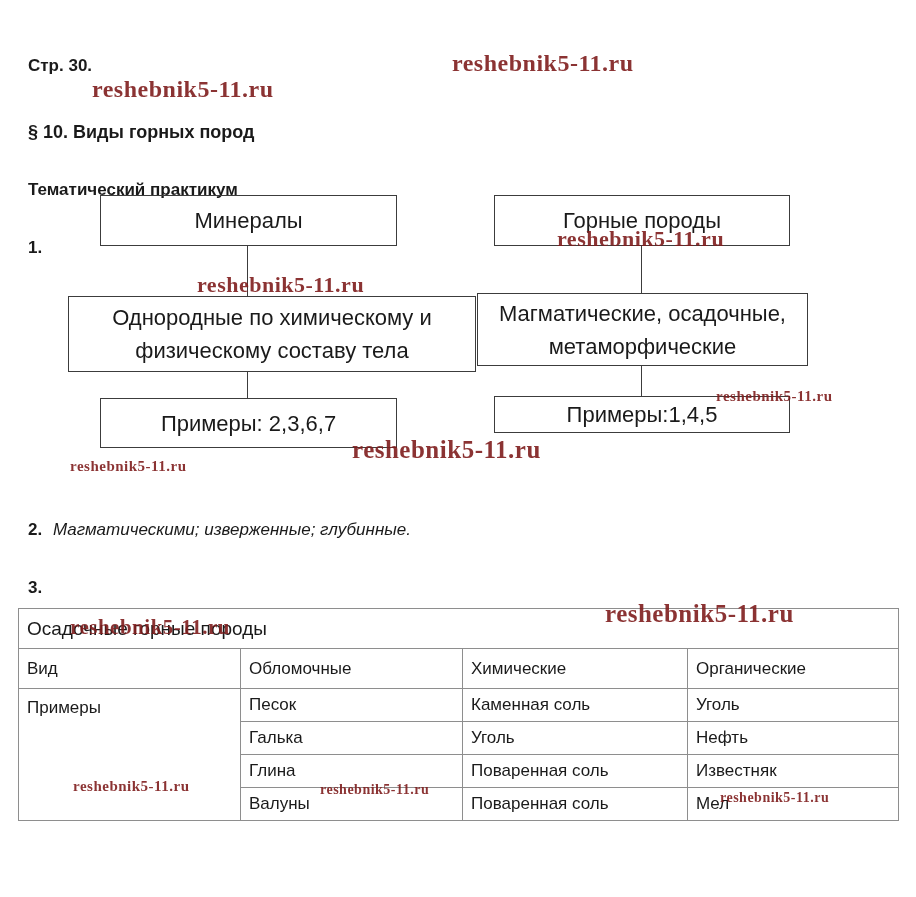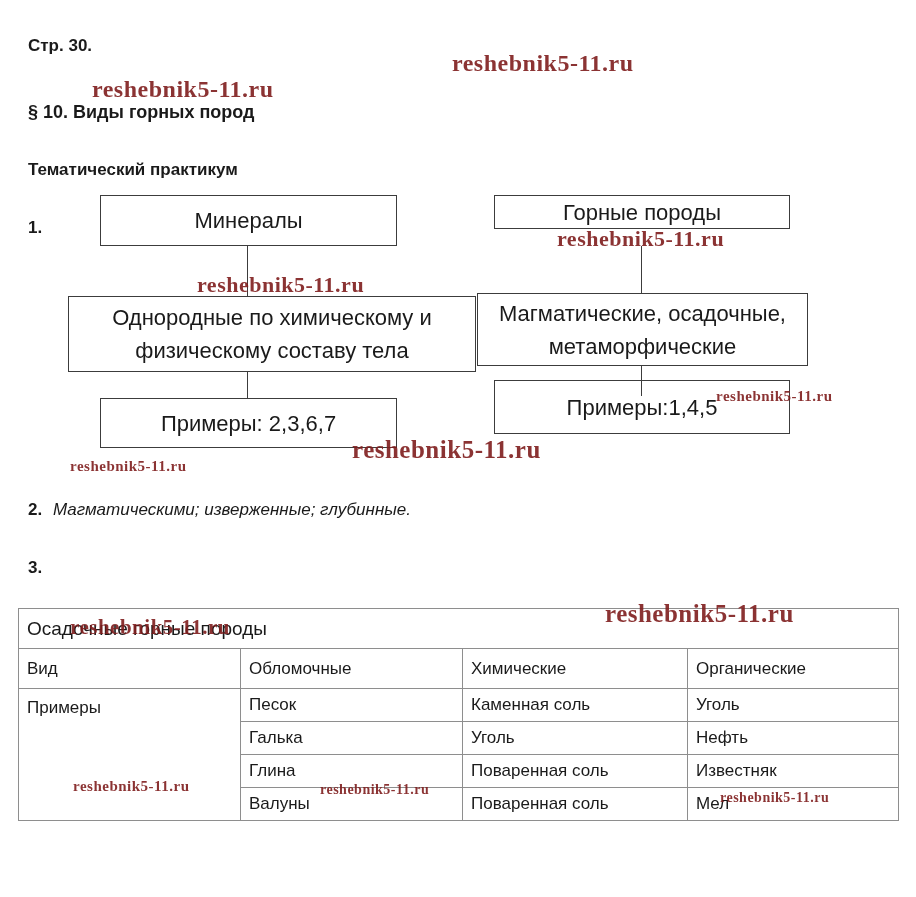--- a/index.html
+++ b/index.html
@@ -1,19 +1,19 @@
 <!DOCTYPE html>
 <html><head>
 <meta charset="utf-8">
 <style>
   * { margin:0; padding:0; box-sizing:border-box; }
   html,body { background:#ffffff; }
   body { font-family:"Liberation Sans","DejaVu Sans",sans-serif; color:#1a1a1a; }
   .page { position:relative; width:916px; height:897px; background:#ffffff; overflow:hidden; }
-  .abs { position:absolute; }
+  .abs { position:absolute;margin-top:20px; }
   .bold { font-weight:bold; }
   .t17 { font-size:17px; }
   .t18 { font-size:18px; }
   .wm {
     position:absolute;
     font-family:"Liberation Serif","DejaVu Serif",serif;
     font-weight:bold;
     color:#7f1d1d;
     opacity:.9;
     white-space:nowrap;
@@ -66,27 +66,27 @@
   <div class="abs bold t18" style="left:28px;top:102px">§ 10. Виды горных пород</div>
   <div class="abs bold t17" style="left:28px;top:160px">Тематический практикум</div>
   <div class="abs bold t17" style="left:28px;top:218px">1.</div>
 
   <div class="conn" style="left:247px;top:246px;height:50px"></div>
   <div class="conn" style="left:641px;top:246px;height:47px"></div>
   <div class="conn" style="left:247px;top:372px;height:26px"></div>
   <div class="conn" style="left:641px;top:366px;height:30px"></div>
 
   <div class="fbox" style="left:100px;top:195px;width:297px;height:51px">Минералы</div>
-  <div class="fbox" style="left:494px;top:195px;width:296px;height:34px">Горные породы</div>
+  <div class="fbox" style="left:494px;top:195px;width:296px;height:51px">Горные породы</div>
   <div class="fbox" style="left:68px;top:296px;width:408px;height:76px">Однородные по химическому и
 физическому составу тела</div>
   <div class="fbox" style="left:477px;top:293px;width:331px;height:73px">Магматические, осадочные,
 метаморфические</div>
   <div class="fbox" style="left:100px;top:398px;width:297px;height:50px">Примеры: 2,3,6,7</div>
-  <div class="fbox" style="left:494px;top:380px;width:296px;height:54px">Примеры:1,4,5</div>
+  <div class="fbox" style="left:494px;top:396px;width:296px;height:37px">Примеры:1,4,5</div>
 
   <span class="wm" style="left:557px;top:226px;font-size:22px">reshebnik5-11.ru</span>
   <span class="wm" style="left:197px;top:272px;font-size:22px">reshebnik5-11.ru</span>
   <span class="wm" style="left:716px;top:388px;font-size:15px">reshebnik5-11.ru</span>
   <span class="wm" style="left:352px;top:436px;font-size:25px">reshebnik5-11.ru</span>
   <span class="wm" style="left:70px;top:458px;font-size:15px">reshebnik5-11.ru</span>
 
   <div class="abs t17 item-line" style="left:28px;top:500px">
     <span class="bold">2.</span>
     <span>Магматическими; изверженные; глубинные.</span>

